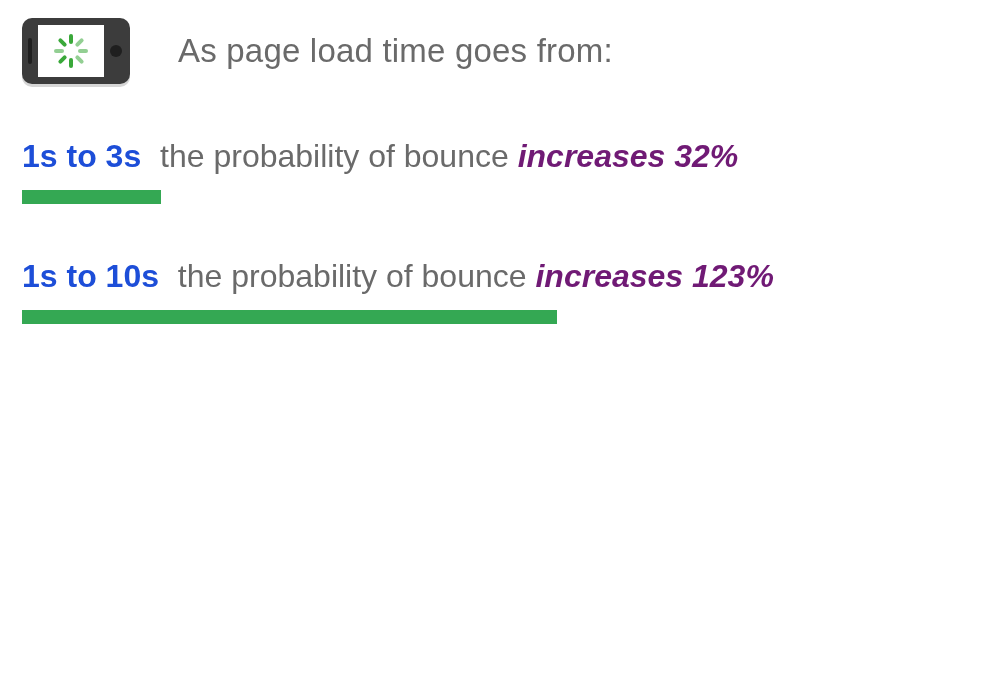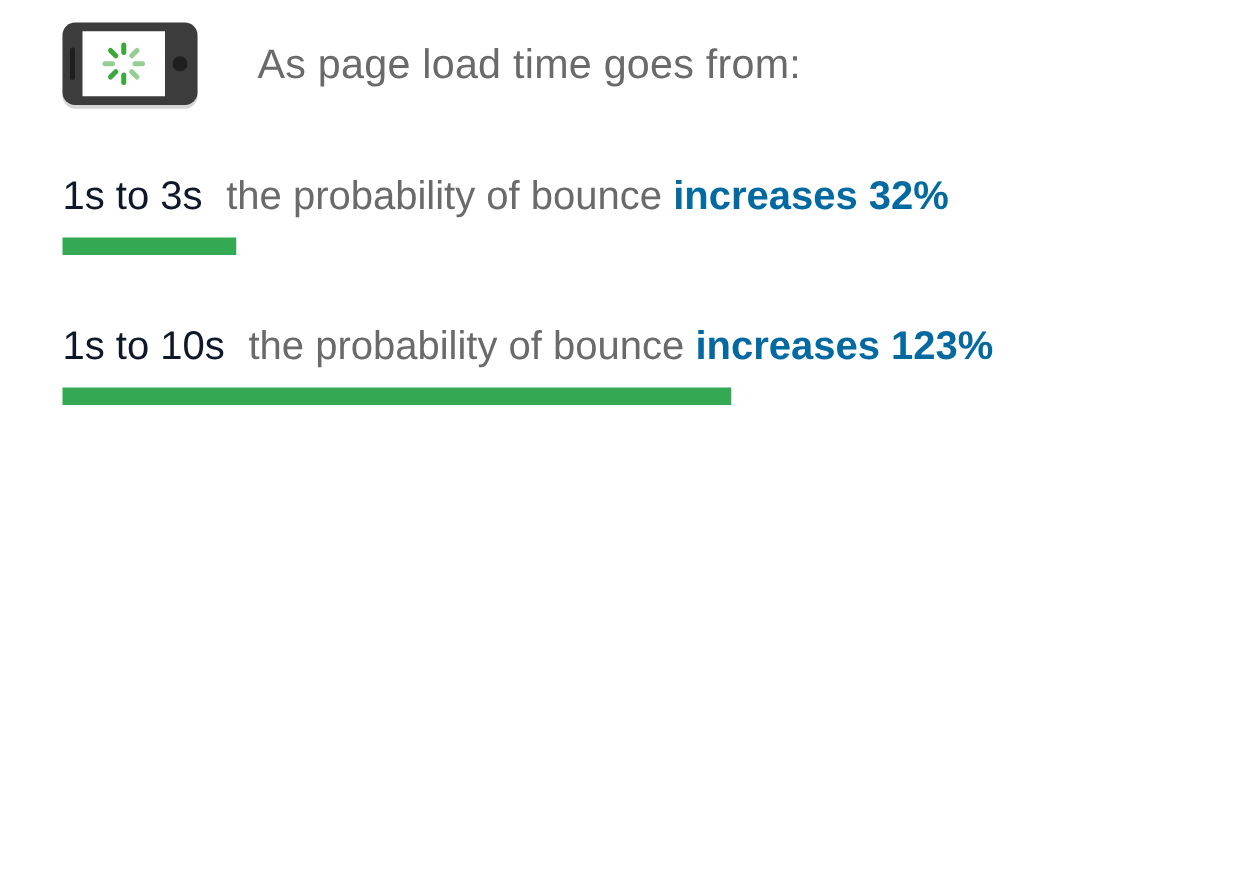--- a/index.html
+++ b/index.html
@@ -6,21 +6,21 @@
     margin: 0;
     padding: 0;
     width: 1000px;
     height: 698px;
     background: #fff;
     font-family: "Helvetica Neue", Helvetica, Arial, sans-serif;
     color: #6a6a6a;
   }
   .wrap {
     box-sizing: border-box;
-    padding: 18px 50px 30px 50px;
+    padding: 18px 50px 30px 22px;
   }
   .header {
     display: flex;
     align-items: center;
     margin-bottom: 52px;
   }
   .phone {
     width: 108px;
     height: 66px;
     background: #3c3c3c;
@@ -85,27 +85,28 @@
   .row {
     margin-bottom: 52px;
   }
   .row .line {
     font-size: 32px;
     font-weight: 400;
     color: #6a6a6a;
     line-height: 1.25;
   }
   .row .line .range {
-    color: #0f172a;
-    font-weight: 400;
+    color: #1d4ed8;
+    font-weight: 700;
     margin-right: 10px;
   }
   .row .line .inc {
-    color: #0369a1;
+    color: #701a75;
     font-weight: 600;
+    font-style: italic;
   }
   .row .bar {
     height: 14px;
     margin-top: 14px;
   }
   .row .bar .fill {
     height: 100%;
     background: #34a853;
   }
 </style>

